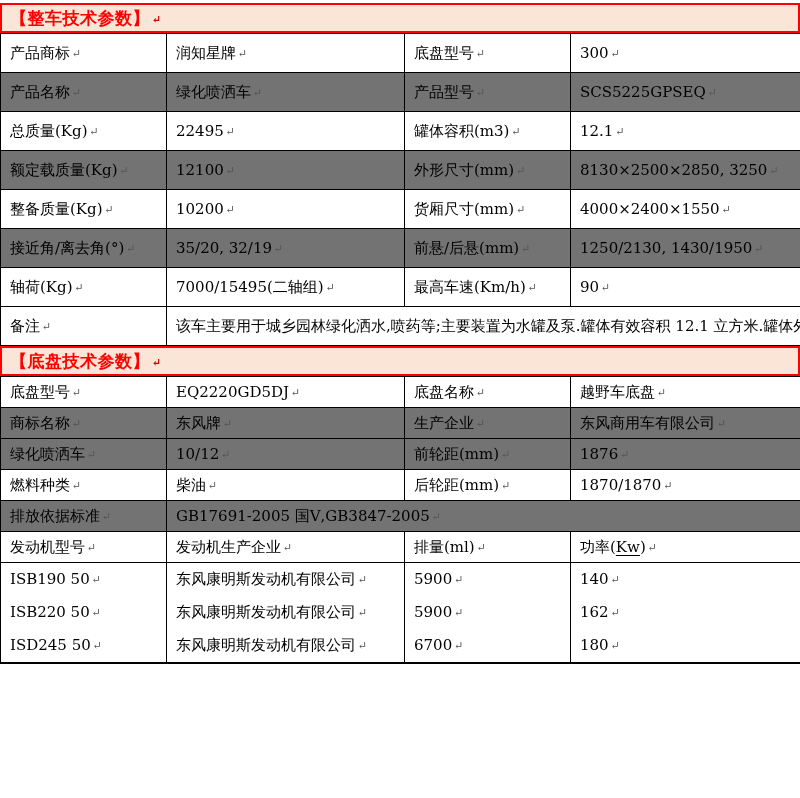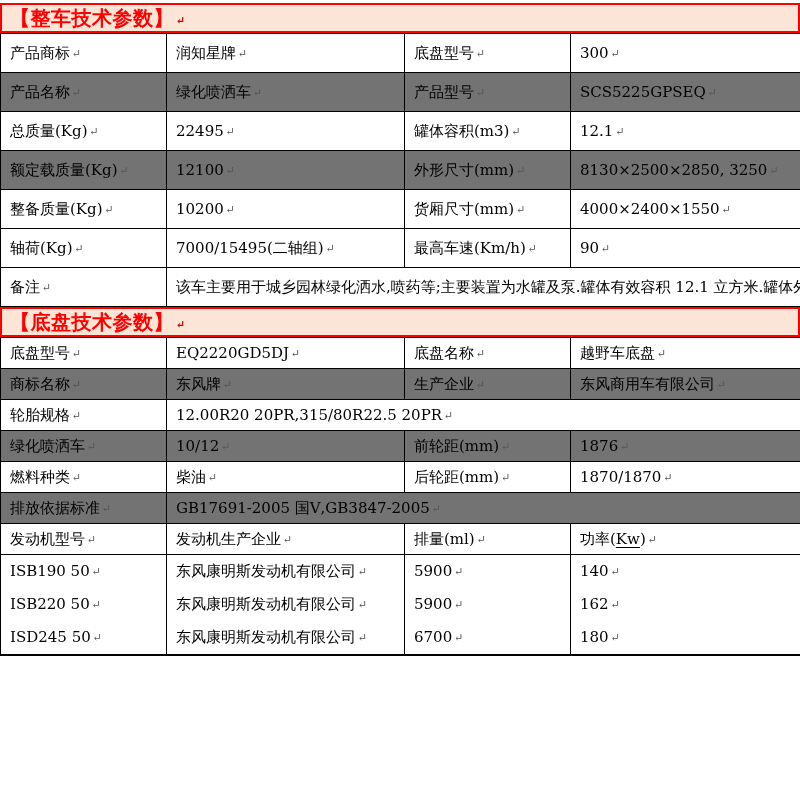--- a/index.html
+++ b/index.html
@@ -4,21 +4,21 @@
 <style>
   html,body { margin:0; padding:0; background:#fff; }
   body { width:800px; font-family:"DejaVu Serif", serif; color:#000; }
   .page { width:800px; padding-top:3px; }
 
   .section-bar {
     box-sizing:border-box; width:800px; height:30px;
     background:#FBE5D6; border:2px solid #FF0000;
     display:flex; align-items:center; padding-left:8px;
   }
-  .bar-title { font-size:20px; font-weight:bold; color:#FF0000; letter-spacing:0.5px; }
+  .bar-title { font-size:17px; font-weight:bold; color:#FF0000; letter-spacing:0.5px; }
 
   table.spec { width:800px; border-collapse:collapse; table-layout:fixed; }
   table.spec td {
     box-sizing:border-box; border:1px solid #000;
     font-size:15px; padding:0 4px 0 9px; height:31px;
     vertical-align:middle; overflow:hidden; white-space:nowrap;
   }
   table.t1 td { height:39px; }
   tr.gray td { background:#737373; }
 
@@ -84,20 +84,26 @@
         <td><span class="pt">12100</span></td>
         <td><span class="pt">外形尺寸(mm)</span></td>
         <td><span class="pt">8130×2500×2850, 3250</span></td>
       </tr>
       <tr>
         <td><span class="pt">整备质量(Kg)</span></td>
         <td><span class="pt">10200</span></td>
         <td><span class="pt">货厢尺寸(mm)</span></td>
         <td><span class="pt">4000×2400×1550</span></td>
       </tr>
+      <tr class="gray">
+        <td><span class="pt">接近角/离去角(°)</span></td>
+        <td><span class="pt">35/20, 32/19</span></td>
+        <td><span class="pt">前悬/后悬(mm)</span></td>
+        <td><span class="pt">1250/2130, 1430/1950</span></td>
+      </tr>
       <tr>
         <td><span class="pt">轴荷(Kg)</span></td>
         <td><span class="pt">7000/15495(二轴组)</span></td>
         <td><span class="pt">最高车速(Km/h)</span></td>
         <td><span class="pt">90</span></td>
       </tr>
       <tr>
         <td class="remark-label"><span class="pt">备注</span></td>
         <td class="remark-cell" colspan="3"><span class="pt">该车主要用于城乡园林绿化洒水,喷药等;主要装置为水罐及泵.罐体有效容积 12.1 立方米.罐体外形尺寸(长×宽×高) (mm): 4000×2400×1550.防护材料 Q235B,侧、后防护焊接连接,后部防护截面尺寸(宽×高)(mm) 50×100;离地高为 530mm.ABS 型号为 3631010-C2000,生产厂家为东科克诺尔商用车制动系统(十堰)公司.运输介质:水,密度:1000 千克/立方米.</span></td>
       </tr>
@@ -120,24 +126,20 @@
         <td><span class="pt">底盘型号</span></td>
         <td><span class="pt">EQ2220GD5DJ</span></td>
         <td><span class="pt">底盘名称</span></td>
         <td><span class="pt">越野车底盘</span></td>
       </tr>
       <tr class="gray">
         <td><span class="pt">商标名称</span></td>
         <td><span class="pt">东风牌</span></td>
         <td><span class="pt">生产企业</span></td>
         <td><span class="pt">东风商用车有限公司</span></td>
-      </tr>
-      <tr>
-        <td><span class="pt">轮胎规格</span></td>
-        <td colspan="3"><span class="pt">12.00R20 20PR,315/80R22.5 20PR</span></td>
       </tr>
       <tr class="gray">
         <td><span class="pt">绿化喷洒车</span></td>
         <td><span class="pt">10/12</span></td>
         <td><span class="pt">前轮距(mm)</span></td>
         <td><span class="pt">1876</span></td>
       </tr>
       <tr>
         <td><span class="pt">燃料种类</span></td>
         <td><span class="pt">柴油</span></td>

